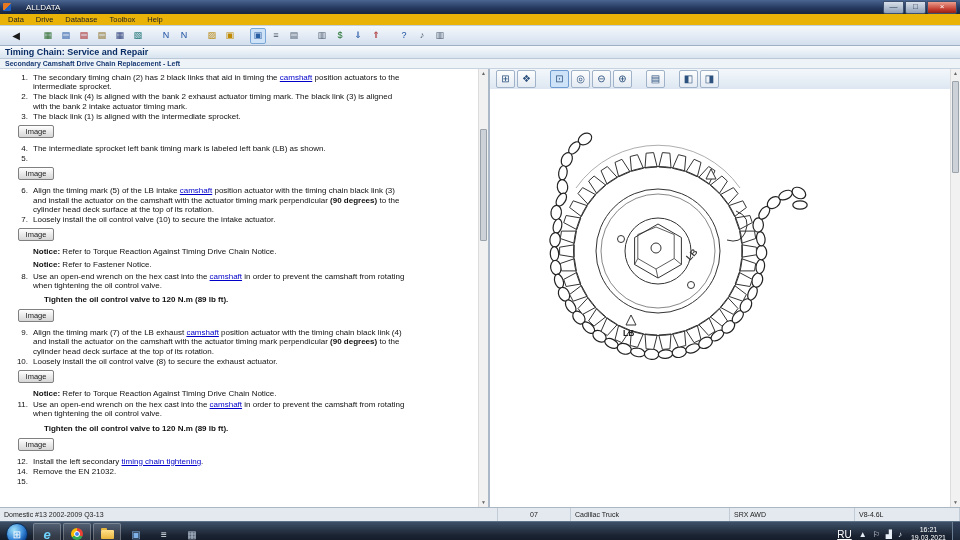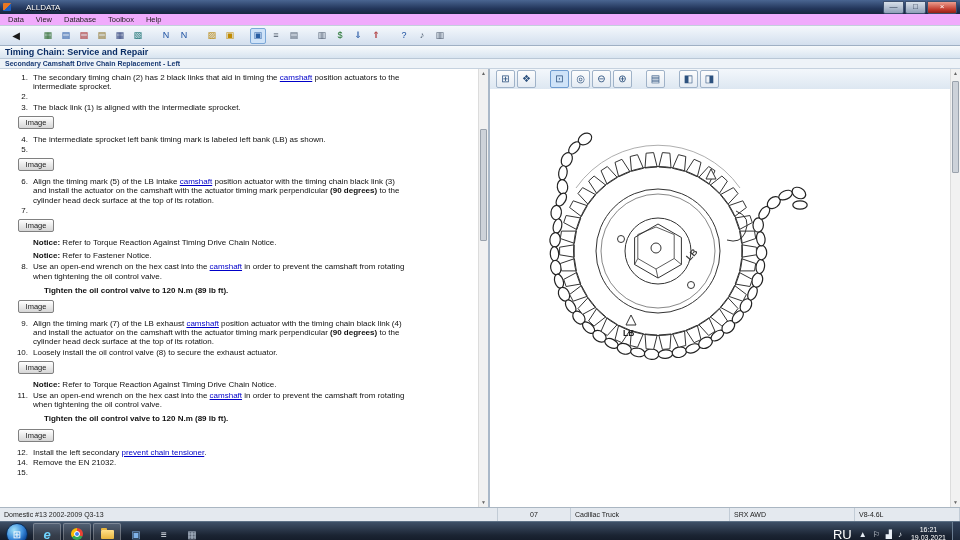--- a/index.html
+++ b/index.html
@@ -12,21 +12,21 @@
   .app-ico{width:8px;height:8px;border-radius:1px;flex:none;
     background:linear-gradient(135deg,#e87722 50%,#1f5fbf 50%);}
   .title{color:#fff;font-size:8px;margin-left:15px;text-shadow:0 1px 1px #000;}
   .capbtns{margin-left:auto;display:flex;}
   .cb{width:19px;height:11px;display:flex;align-items:center;justify-content:center;
     font-size:8px;line-height:1;color:#1c2a42;background:linear-gradient(#d8e0ea,#8fa0b8);
     border:1px solid #3c4f6e;border-radius:0 0 2px 2px;margin-left:1px;}
   .cb.close{width:28px;color:#fff;background:linear-gradient(#ec9e8f,#c0392b 70%,#8f2217);}
 
   
-  .menubar{height:11px;background:#f0abfc;border-bottom:1px solid #c3cfdd;
+  .menubar{height:11px;background:#eab308;border-bottom:1px solid #c3cfdd;
     display:flex;align-items:center;font-size:7.5px;color:#222;padding-left:2px;}
   .mitem{padding:0 6px;height:100%;display:flex;align-items:center;}
 
   
   .toolbar{height:19px;background:linear-gradient(#f4f8fc,#d3dfee);
     border-bottom:1px solid #9fb0c4;display:flex;align-items:center;padding-left:4px;}
   .tbtn{width:14px;height:14px;margin-right:2px;display:flex;align-items:center;
     justify-content:center;font-size:9px;line-height:1;border:1px solid transparent;border-radius:2px;}
   .tbtn.wide{width:22px;font-size:10px;}
   .tbtn.gap{margin-left:10px;}
@@ -89,21 +89,21 @@
   .ie-e{font-size:13px;font-weight:bold;font-style:italic;color:#6fd4ff;}
   .chromeball{width:12px;height:12px;border-radius:50%;
     background:conic-gradient(#ea4335 0 33%,#34a853 33% 66%,#fbbc05 66% 100%);position:relative;}
   .chromeball:after{content:"";position:absolute;left:3px;top:3px;width:6px;height:6px;
     border-radius:50%;background:#4285f4;border:1px solid #fff;box-sizing:border-box;}
   .folderico{width:13px;height:9px;background:linear-gradient(#ffe08a,#e8b53c);border-radius:1px;position:relative;}
   .folderico:before{content:"";position:absolute;left:0;top:-2px;width:6px;height:2px;
     background:#e8b53c;border-radius:1px 1px 0 0;}
   .tray{margin-left:auto;display:flex;align-items:center;height:100%;}
   .trayico{color:#e8eef5;font-size:8px;margin:0 3px;}
-  .lang{color:#fff;font-size:13px;margin:0 4px;text-decoration:underline;}
+  .lang{color:#fff;font-size:10px;margin:0 4px;text-decoration:underline;}
   .clock{color:#fff;font-size:7px;text-align:center;line-height:8px;margin:0 6px;}
   .showdesk{width:7px;height:100%;border-left:1px solid #6a7d92;
     background:linear-gradient(#31415a,#16202f);}
 </style>
 </head>
 <body>
 
 <div class="win">
 
   <div class="titlebar">
@@ -111,21 +111,21 @@
     <span class="title">ALLDATA</span>
     <span class="capbtns">
       <span class="cb">—</span>
       <span class="cb">□</span>
       <span class="cb close">×</span>
     </span>
   </div>
 
   <div class="menubar">
     <span class="mitem">Data</span>
-    <span class="mitem">View</span>
+    <span class="mitem">Drive</span>
     <span class="mitem">Database</span>
     <span class="mitem">Toolbox</span>
     <span class="mitem">Help</span>
   </div>
 
   <div class="toolbar">
       <div class="tbtn wide" style="color: rgb(26, 26, 26);">◀</div>
       <div class="tbtn gap" style="color: rgb(46, 107, 48);">▦</div>
       <div class="tbtn" style="color: rgb(26, 79, 160);">▤</div>
       <div class="tbtn" style="color: rgb(163, 21, 21);">▤</div>
@@ -154,40 +154,42 @@
   <div class="main">
 
     <div class="leftpane">
       <div class="doc-scroll">
           <div class="step">
             <span class="num">1.</span>
             <span class="txt"><span>The secondary timing chain (2) has 2 black links that aid in timing the </span><span class="doclink">camshaft</span><span> position actuators to the intermediate sprocket.</span></span>
           </div>
           <div class="step">
             <span class="num">2.</span>
+            <span class="txt"><span>The black link (4) is aligned with the bank 2 exhaust actuator timing mark. The black link (3) is aligned with the bank 2 intake actuator timing mark.</span></span>
           </div>
           <div class="step">
             <span class="num">3.</span>
             <span class="txt"><span>The black link (1) is aligned with the intermediate sprocket.</span></span>
           </div>
           <button class="imgbtn">Image</button>
           <div class="step">
             <span class="num">4.</span>
             <span class="txt"><span>The intermediate sprocket left bank timing mark is labeled left bank (LB) as shown.</span></span>
           </div>
           <div class="step">
             <span class="num">5.</span>
           </div>
           <button class="imgbtn">Image</button>
           <div class="step">
             <span class="num">6.</span>
             <span class="txt"><span>Align the timing mark (5) of the LB intake </span><span class="doclink">camshaft</span><span> position actuator with the timing chain black link (3) and install the actuator on the camshaft with the actuator timing mark perpendicular </span><span class="b">(90 degrees)</span><span> to the cylinder head deck surface at the top of its rotation.</span></span>
           </div>
           <div class="step">
             <span class="num">7.</span>
+            <span class="txt"><span>Loosely install the oil control valve (10) to secure the intake actuator.</span></span>
           </div>
           <button class="imgbtn">Image</button>
           <div class="notice"><span class="b">Notice:</span><span> Refer to Torque Reaction Against Timing Drive Chain Notice.</span></div>
           <div class="notice"><span class="b">Notice:</span><span> Refer to Fastener Notice.</span></div>
           <div class="step">
             <span class="num">8.</span>
             <span class="txt"><span>Use an open-end wrench on the hex cast into the </span><span class="doclink">camshaft</span><span> in order to prevent the camshaft from rotating when tightening the oil control valve.</span></span>
           </div>
           <div class="torque b">Tighten the oil control valve to 120 N.m (89 lb ft).</div>
           <button class="imgbtn">Image</button>
@@ -202,21 +204,21 @@
           <button class="imgbtn">Image</button>
           <div class="notice"><span class="b">Notice:</span><span> Refer to Torque Reaction Against Timing Drive Chain Notice.</span></div>
           <div class="step">
             <span class="num">11.</span>
             <span class="txt"><span>Use an open-end wrench on the hex cast into the </span><span class="doclink">camshaft</span><span> in order to prevent the camshaft from rotating when tightening the oil control valve.</span></span>
           </div>
           <div class="torque b">Tighten the oil control valve to 120 N.m (89 lb ft).</div>
           <button class="imgbtn">Image</button>
           <div class="step">
             <span class="num">12.</span>
-            <span class="txt"><span>Install the left secondary </span><span class="doclink">prevent chain tensioner</span><span>.</span></span>
+            <span class="txt"><span>Install the left secondary </span><span class="doclink">timing chain tightening</span><span>.</span></span>
           </div>
           <div class="step">
             <span class="num">14.</span>
             <span class="txt"><span>Remove the EN 21032.</span></span>
           </div>
           <div class="step">
             <span class="num">15.</span>
           </div>
         </div>
       <div class="vscroll">

